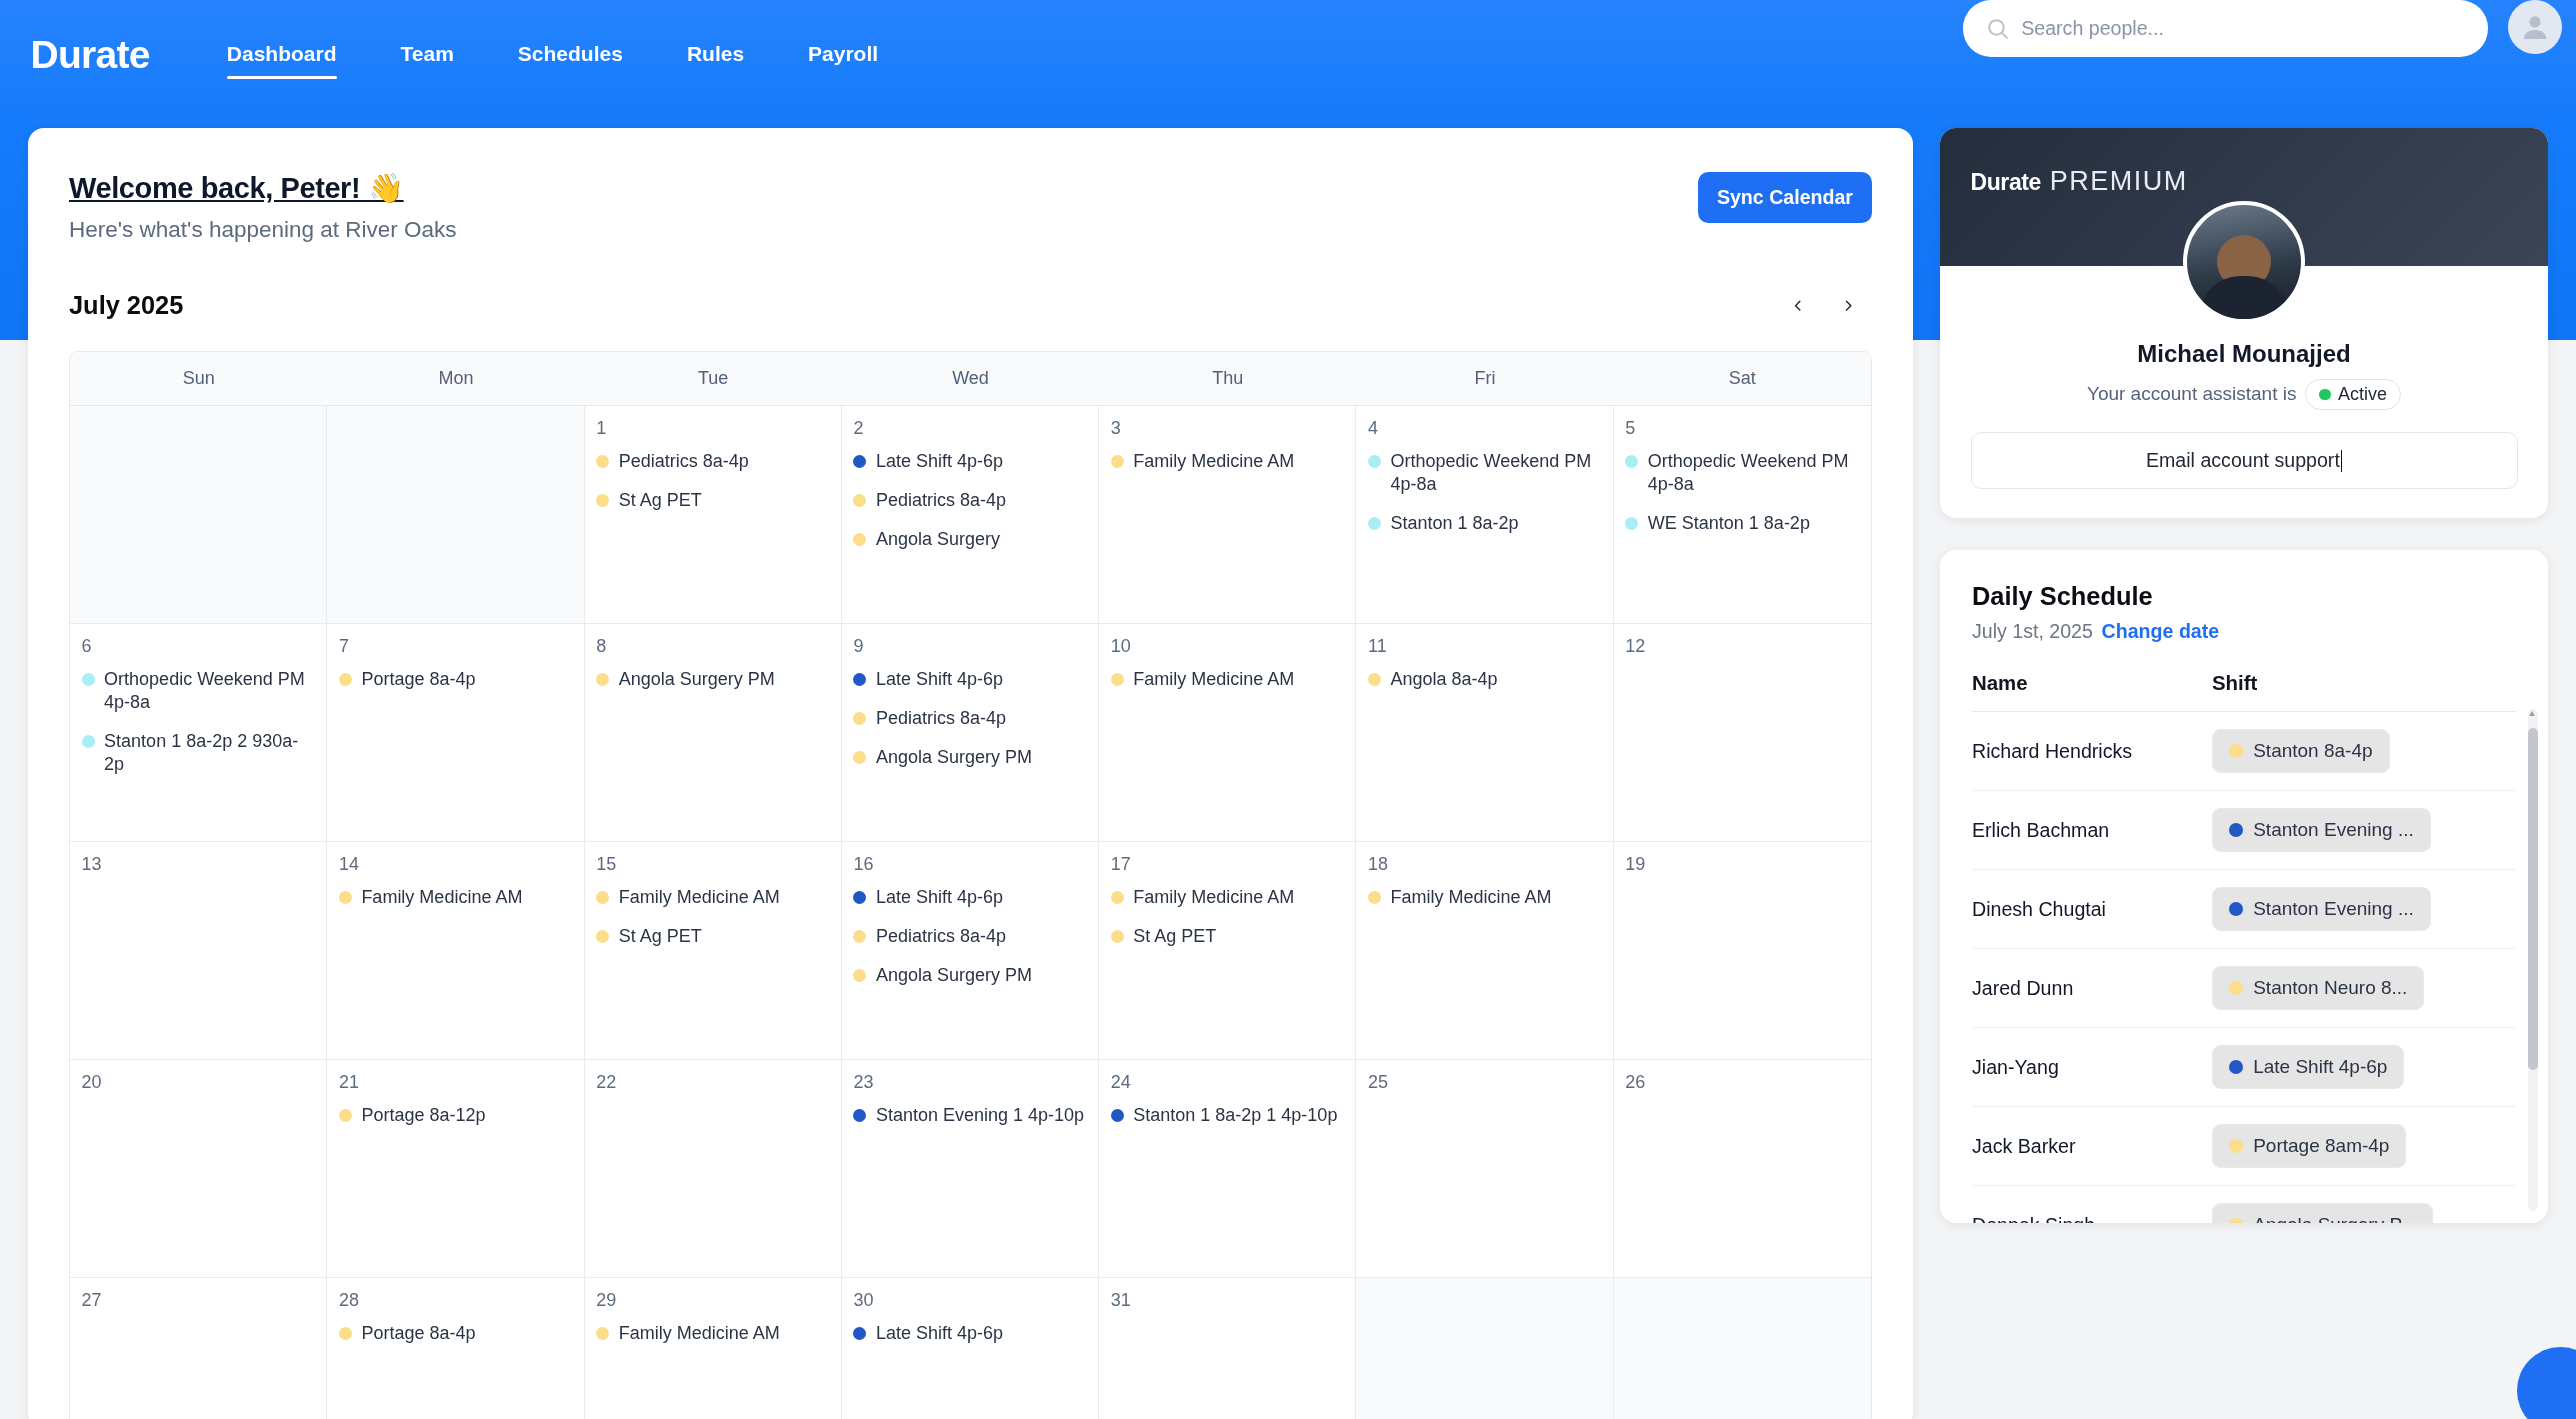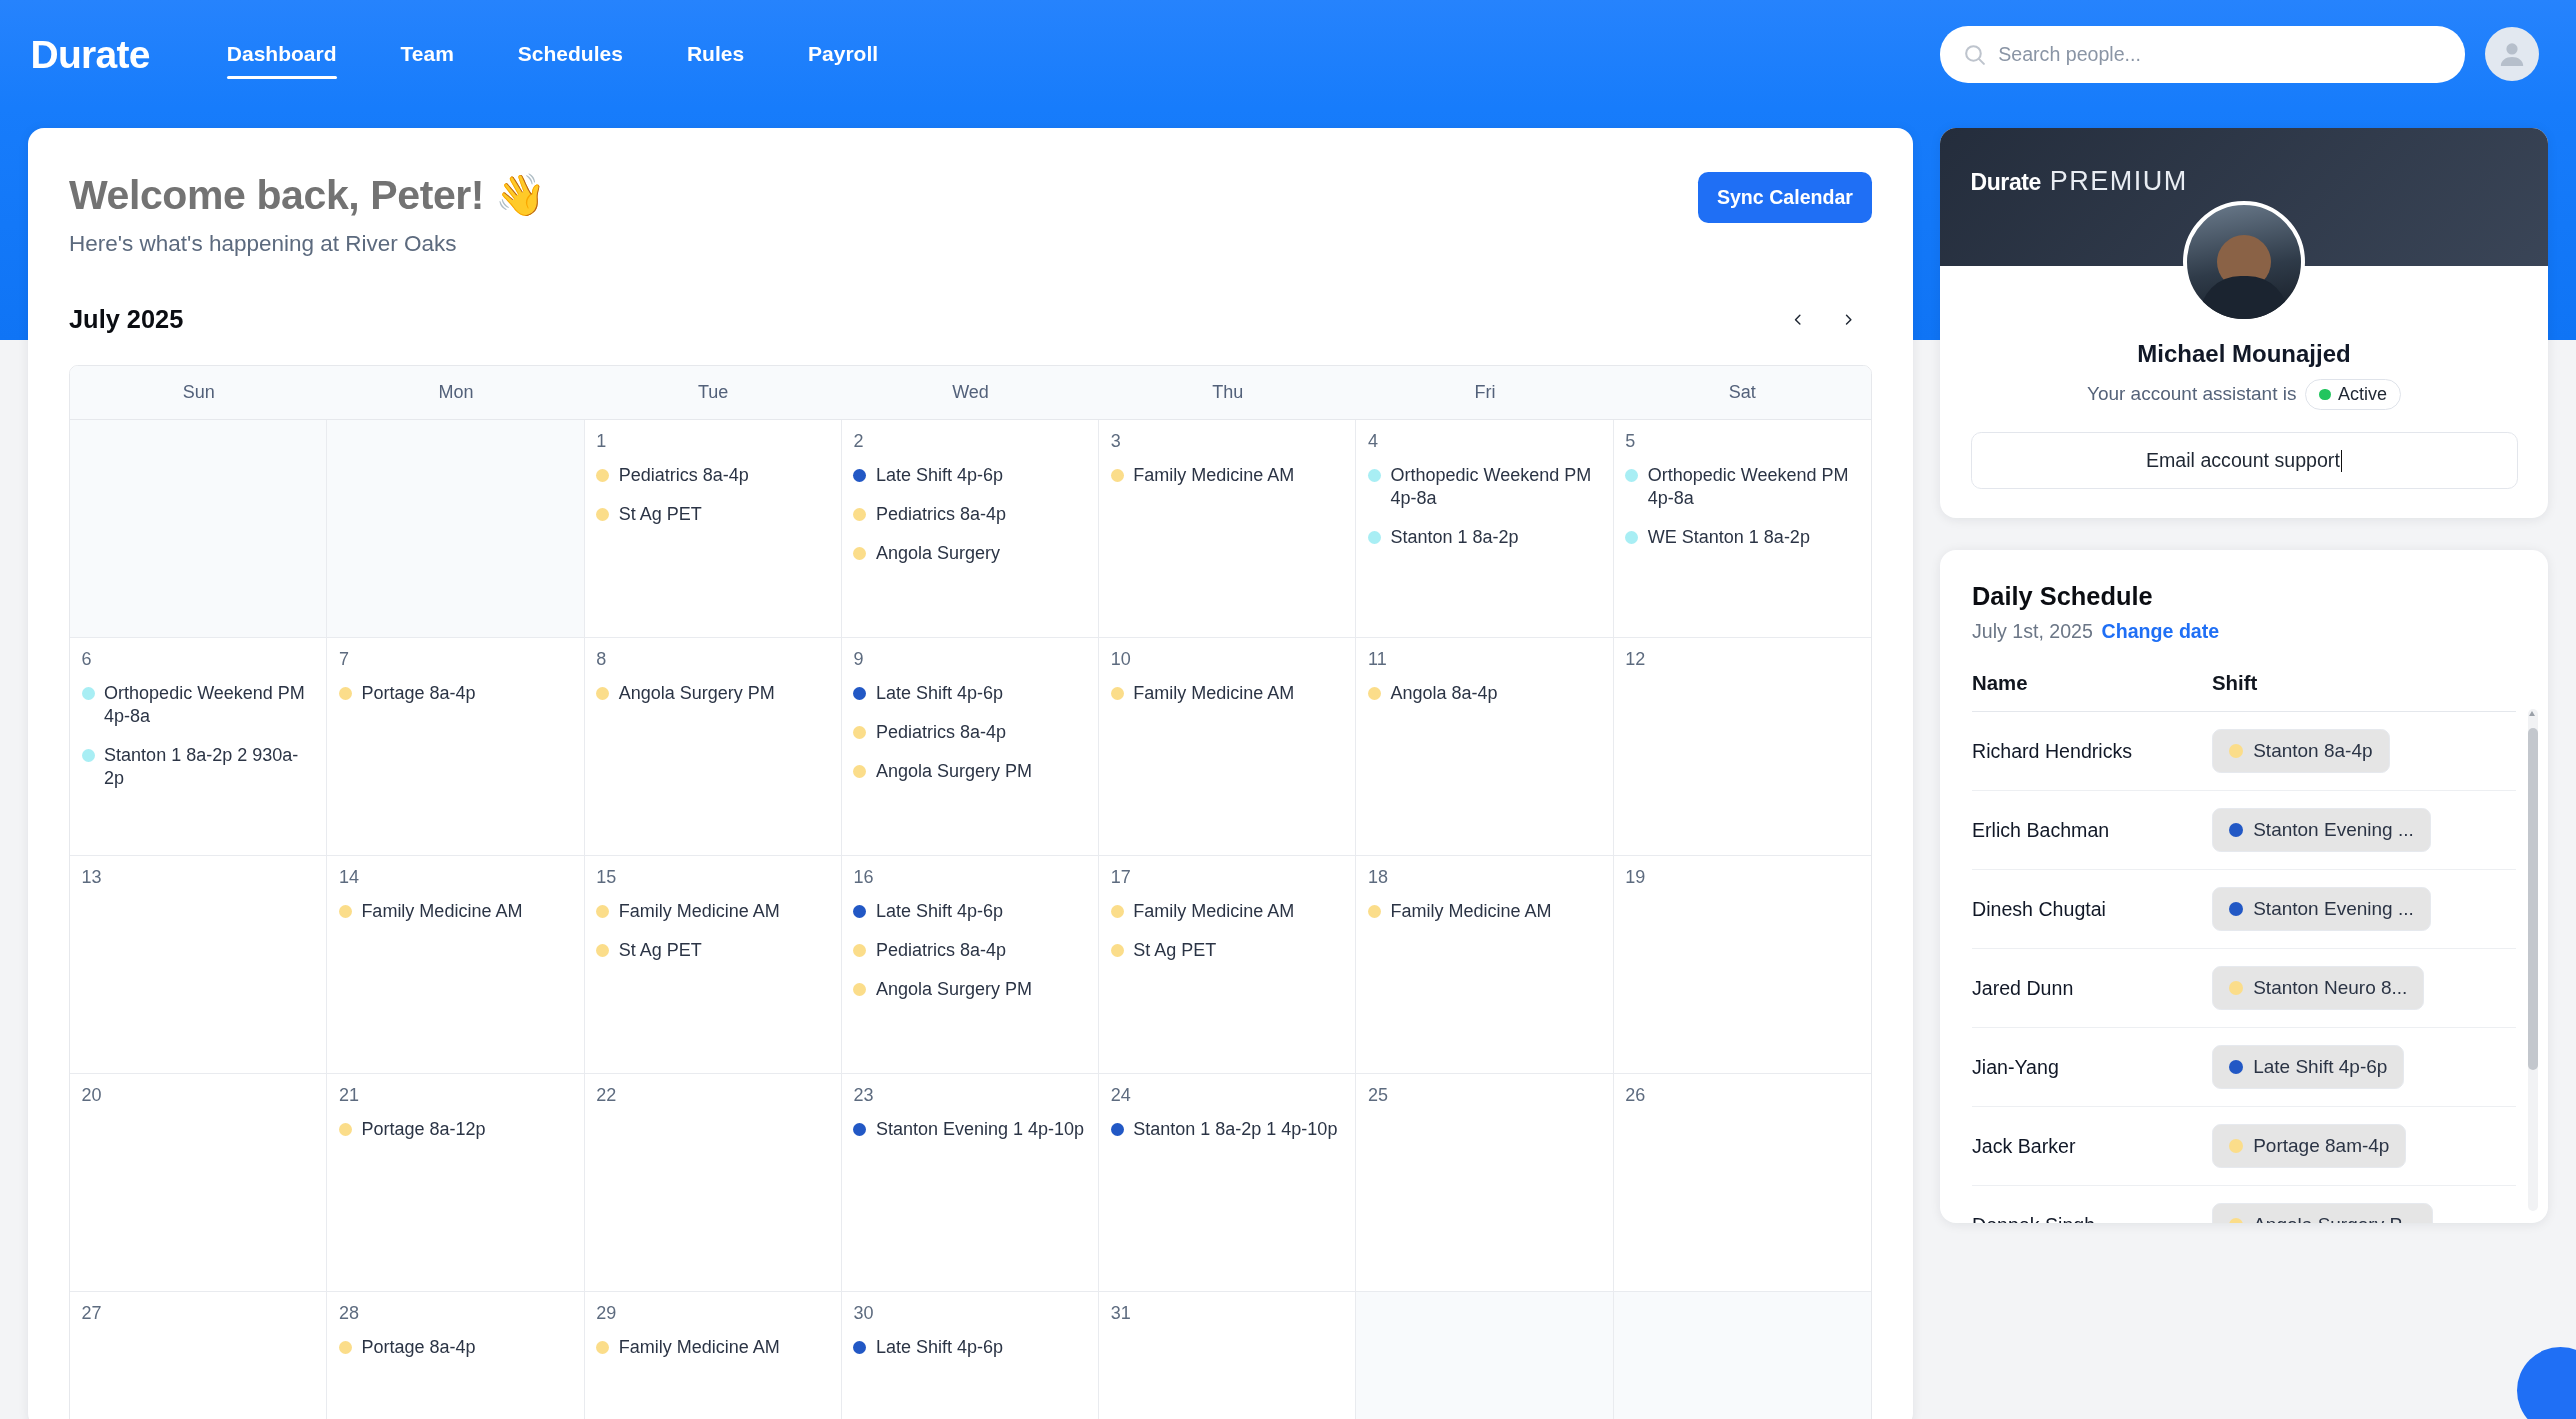--- a/index.html
+++ b/index.html
@@ -33,22 +33,22 @@
     padding: 7.3px 0; margin: 0 32px;
     position: relative; white-space: nowrap;
     cursor: pointer;
   }
   .nav-link.active { font-weight: 700; }
   .nav-link.active::after {
     content: ""; position: absolute; left: 0; right: 0; bottom: -5.8px;
     height: 2.9px; background: #ffffff; border-radius: 1.5px;
   }
   .nav-right {
-    position: absolute; right: 37px; top: 0; height: 108px;
-    display: flex; align-items: center; gap: 20.4px;
+    position: absolute; right: 14px; top: 0; height: 108px;
+    display: flex; gap: 20.4px;
   }
   .search-wrap {
     width: 525px; height: 57px;
     background: #ffffff; border-radius: 28px;
     display: flex; align-items: center; padding: 0 22px;
   }
   .search-icon { width: 25px; height: 25px; flex: 0 0 25px; opacity: .55; }
   .search-input {
     border: none; outline: none; background: transparent;
     font-family: "Liberation Sans", sans-serif;
@@ -81,22 +81,23 @@
     width: 1885px; height: 1301px;
     background: #ffffff; border-radius: 16px;
     box-shadow: 0 1.5px 10.2px rgba(16,24,40,.08);
     overflow: hidden;
   }
   .welcome-row {
     display: flex; justify-content: space-between; align-items: flex-start;
     padding: 44px 41px 0 41px;
   }
   .welcome-title {
-    font-size: 41px; font-weight: 700; color: #737373; letter-spacing: -0.4px;
+    font-size: 29px; font-weight: 700; color: #0f172a; letter-spacing: -0.4px;
     line-height: 1.15;
+    text-decoration: underline;
   }
   .welcome-sub {
     font-size: 22.5px; color: #5c6a7e; margin-top: 11.6px;
   }
   .sync-btn {
     background: #1f6ff5; color: #fff; border: none;
     font-family: "Liberation Sans", sans-serif;
     font-size: 19.6px; font-weight: 600;
     padding: 14px 19px; border-radius: 10.2px; cursor: pointer;
     white-space: nowrap;

